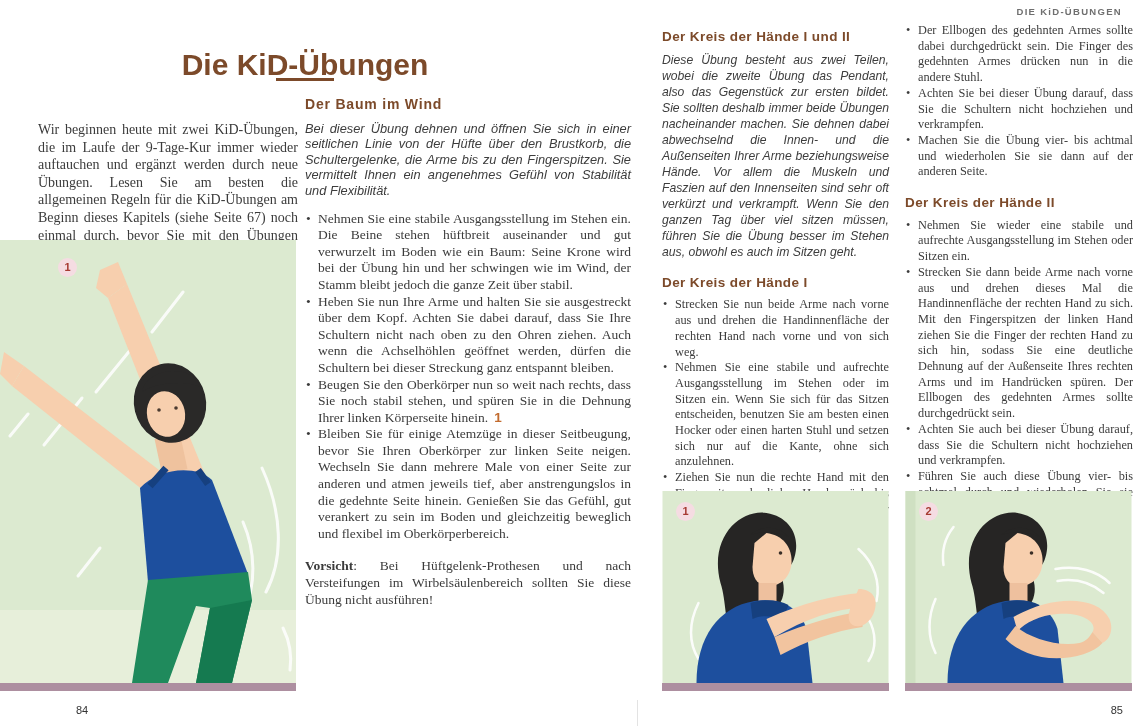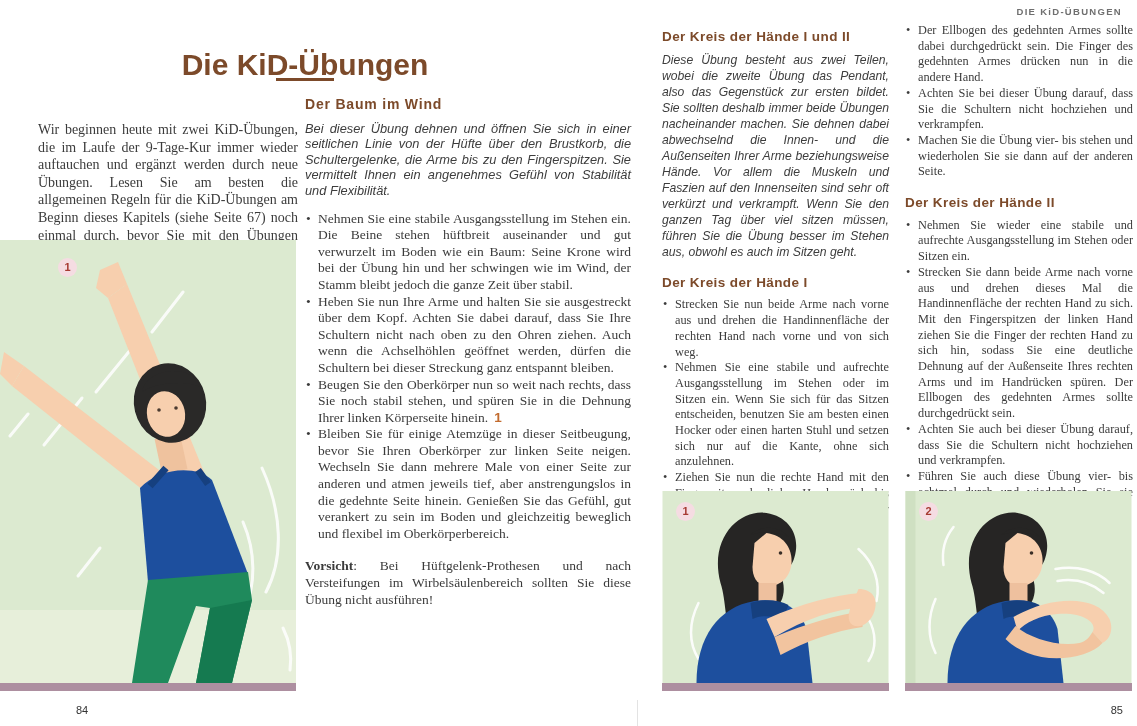--- a/index.html
+++ b/index.html
@@ -110,23 +110,23 @@
   <div class="h-green rp-h h-mid">Der Kreis der Hände I</div>
   <div class="bullets" style="margin-top:0;">
     <div class="bullet"><span>Strecken Sie nun beide Arme nach vorne aus und drehen die Handinnenfläche der rechten Hand nach vorne und von sich weg.</span></div>
     <div class="bullet"><span>Nehmen Sie eine stabile und aufrechte Ausgangsstellung im Stehen oder im Sitzen ein. Wenn Sie sich für das Sitzen entscheiden, benutzen Sie am besten einen Hocker oder einen harten Stuhl und setzen sich nur auf die Kante, ohne sich anzulehnen.</span></div>
     <div class="bullet"><span>Ziehen Sie nun die rechte Hand mit den Fingerspitzen der linken Hand zurück, bis Sie eine deutliche Dehnung auf der Innenseite Ihres rechten Arms spüren.</span><span class="ref">1</span></div>
   </div>
 </div>
 
 <div class="abs col" id="col-r2">
   <div class="bullets" style="margin-top:0;">
-    <div class="bullet"><span>Der Ellbogen des gedehnten Armes sollte dabei durchgedrückt sein. Die Finger des gedehnten Armes drücken nun in die andere Hand.</span></div>
+    <div class="bullet"><span>Der Ellbogen des gedehnten Armes sollte dabei durchgedrückt sein. Die Finger des gedehnten Armes drücken nun in die andere Stuhl.</span></div>
     <div class="bullet"><span>Achten Sie bei dieser Übung darauf, dass Sie die Schultern nicht hochziehen und verkrampfen.</span></div>
-    <div class="bullet"><span>Machen Sie die Übung vier- bis stehen und wiederholen Sie sie dann auf der anderen Seite.</span></div>
+    <div class="bullet"><span>Machen Sie die Übung vier- bis achtmal und wiederholen Sie sie dann auf der anderen Seite.</span></div>
   </div>
   <div class="h-green rp-h h-mid">Der Kreis der Hände II</div>
   <div class="bullets" style="margin-top:0;">
     <div class="bullet"><span>Nehmen Sie wieder eine stabile und aufrechte Ausgangsstellung im Stehen oder Sitzen ein.</span></div>
     <div class="bullet"><span>Strecken Sie dann beide Arme nach vorne aus und drehen dieses Mal die Handinnenfläche der rechten Hand zu sich. Mit den Fingerspitzen der linken Hand ziehen Sie die Finger der rechten Hand zu sich hin, sodass Sie eine deutliche Dehnung auf der Außenseite Ihres rechten Arms und im Handrücken spüren. Der Ellbogen des gedehnten Armes sollte durchgedrückt sein.</span></div>
     <div class="bullet"><span>Achten Sie auch bei dieser Übung darauf, dass Sie die Schultern nicht hochziehen und verkrampfen.</span></div>
     <div class="bullet"><span>Führen Sie auch diese Übung vier- bis achtmal durch und wiederholen Sie sie dann auf der anderen Seite.</span></div>
   </div>
 </div>
 

